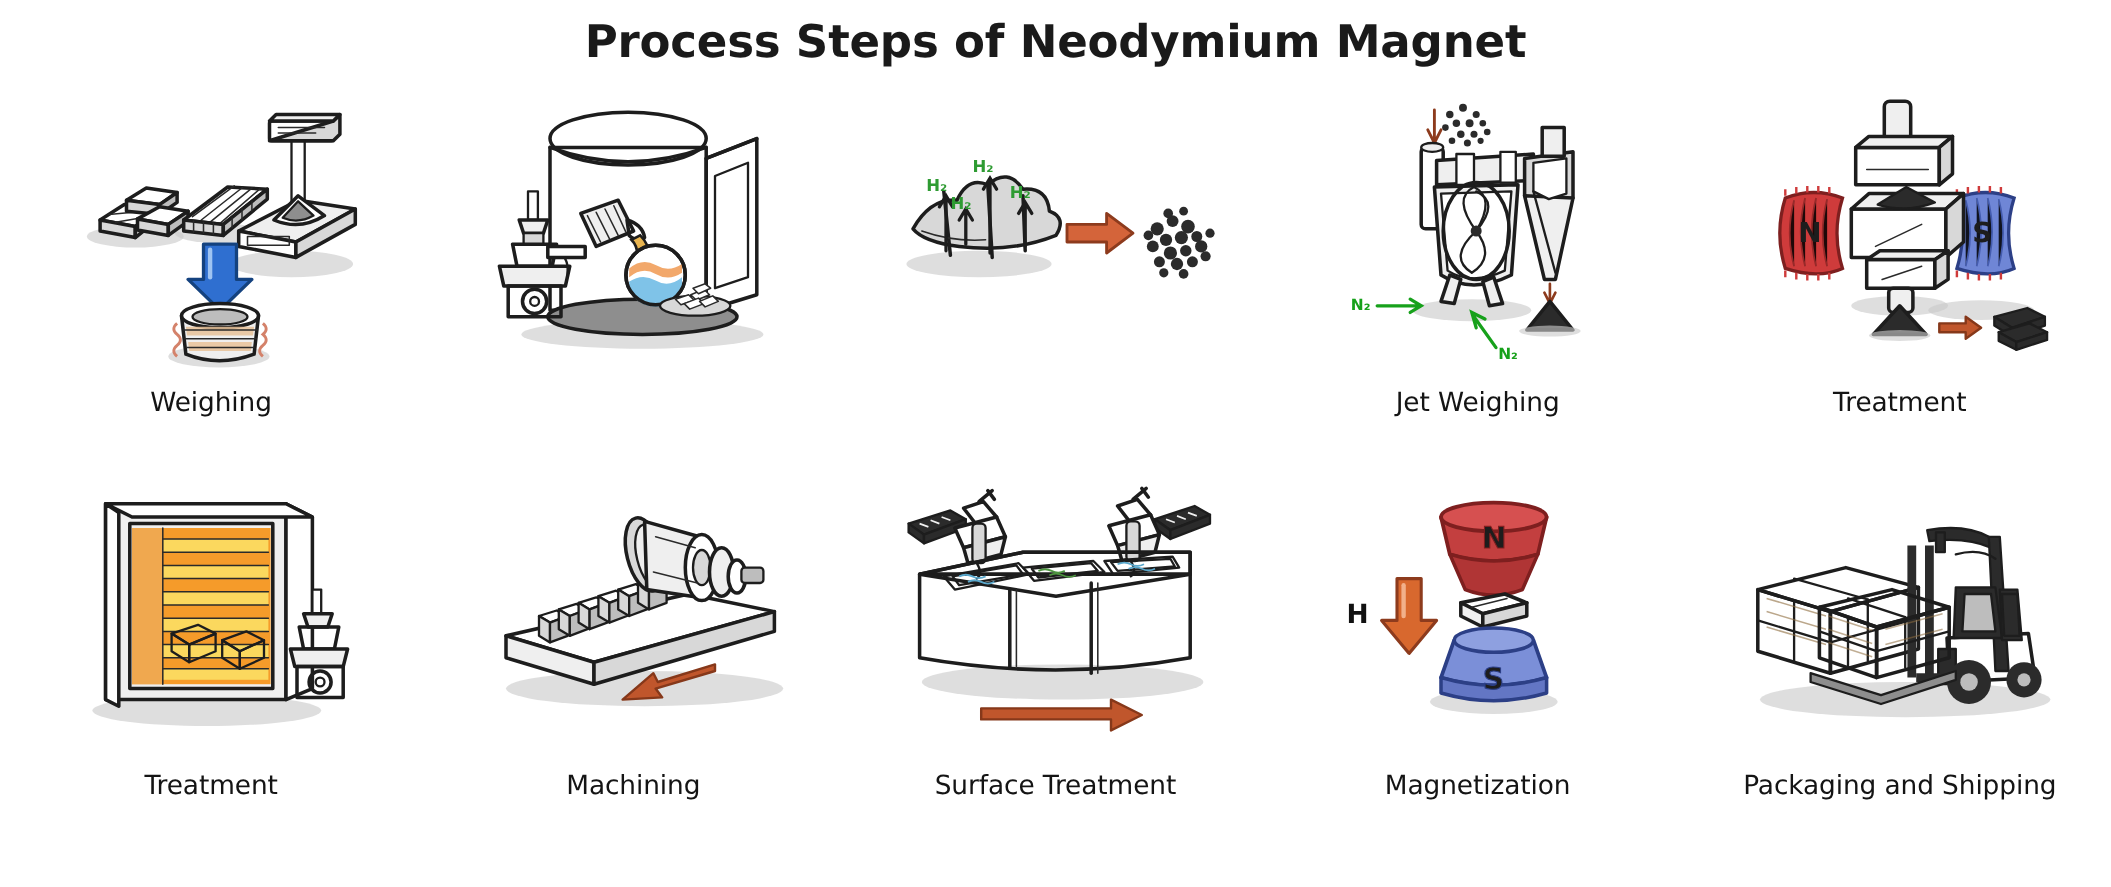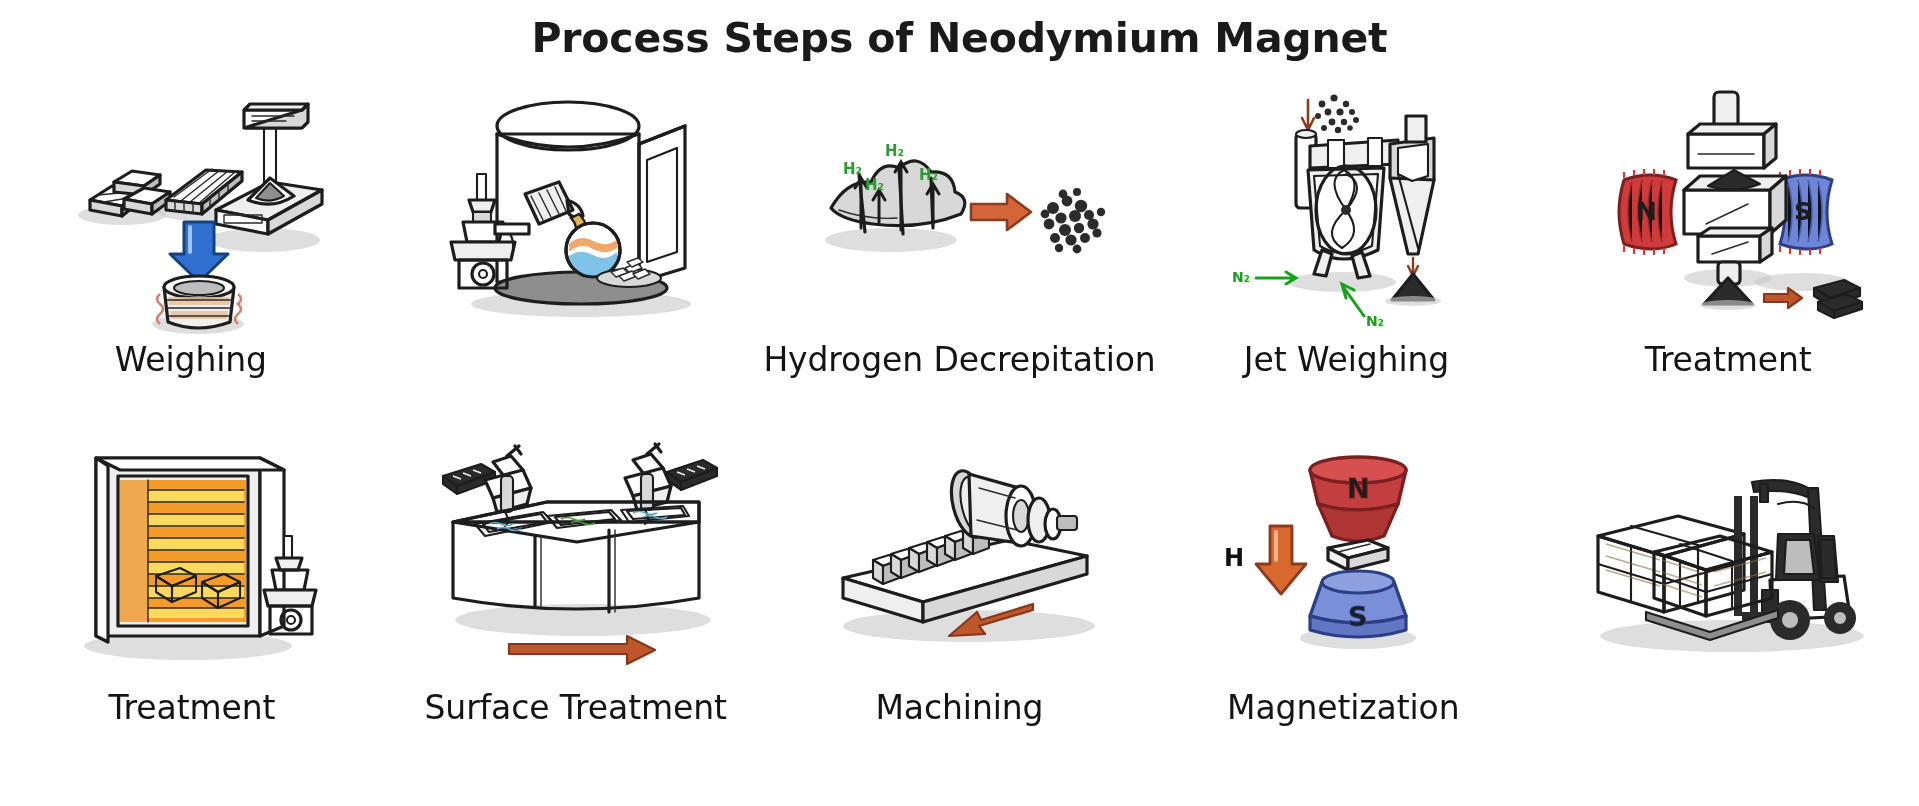--- a/index.html
+++ b/index.html
@@ -29,27 +29,27 @@
     flex:1 1 0;
     display:flex;flex-direction:column;
     align-items:center;justify-content:flex-start;
   }
   .art{
     height:250px;width:100%;
     display:flex;align-items:center;justify-content:center;
   }
   .row.r2 .art{height:240px;}
   .caption{
-    font-size:33px;
+    font-size:24px;
     color:#141414;
     font-family:"DejaVu Sans", sans-serif;
     font-weight:400;
     letter-spacing:-0.1px;
     white-space:nowrap;
-    margin-top:8px;
+    margin-top:20px;
   }
   svg{display:block;overflow:visible;}
   .ink{stroke:#1d1d1d;stroke-width:3.2;stroke-linejoin:round;stroke-linecap:round;fill:none;}
   .ink-thin{stroke:#1d1d1d;stroke-width:2.1;stroke-linejoin:round;stroke-linecap:round;fill:none;}
   .ink-hair{stroke:#2a2a2a;stroke-width:1.4;stroke-linejoin:round;stroke-linecap:round;fill:none;}
   .sh{fill:#c9c9c9;opacity:.62;}
   .wht{fill:#ffffff;}
   .gry1{fill:#efefef;}
   .gry2{fill:#d8d8d8;}
   .gry3{fill:#bdbdbd;}
@@ -272,21 +272,20 @@
                 <circle cx="282" cy="151" r="4.6"></circle>
               <circle cx="248" cy="112" r="4.4"></circle>
                 <circle cx="262" cy="110" r="4"></circle>
               <circle cx="230" cy="132" r="4.4"></circle>
                 <circle cx="286" cy="130" r="4.2"></circle>
               <circle cx="244" cy="166" r="4.2"></circle>
                 <circle cx="262" cy="167" r="4.4"></circle>
             </g>
           </svg>
         </div>
-        <div class="caption">Hydrogen Decrepitation</div>
       </div>
 
       <div class="cell">
         <div class="art">
           <svg width="250" height="250" viewBox="0 0 250 250">
             <ellipse class="sh" cx="120" cy="200" rx="54" ry="10"></ellipse>
 
             <g class="dark">
               <circle cx="100" cy="22" r="3.4"></circle>
                 <circle cx="112" cy="16" r="3.6"></circle>
@@ -460,94 +459,20 @@
               <path class="gry1 ink" d="M214 118 L240 118 L236 130 L218 130 Z"></path>
               <path fill="#e5d28a" class="ink" d="M210 130 L246 130 L242 150 L214 150 Z"></path>
               <path class="gry1 ink" d="M202 150 L254 150 L250 166 L206 166 Z"></path>
               <path fill="#e5d28a" class="ink" d="M208 166 L250 166 L250 194 L208 194 Z"></path>
               <circle cx="229" cy="180" r="10" fill="#f2ea9f" class="ink"></circle>
               <circle cx="229" cy="180" r="4" class="ink-thin wht"></circle>
             </g>
           </svg>
         </div>
         <div class="caption">Treatment</div>
-      </div>
-
-      <div class="cell">
-        <div class="art">
-          <svg width="290" height="240" viewBox="0 0 290 240">
-            <ellipse class="sh" cx="152" cy="180" rx="128" ry="16"></ellipse>
-
-            <g>
-              <path class="dark ink-thin" d="M12 36 L50 24 L64 32 L26 46 Z"></path>
-              <path class="dark ink-thin" d="M12 36 L26 46 L26 54 L12 44 Z"></path>
-              <path class="dark ink-thin" d="M26 46 L64 32 L64 40 L26 54 Z"></path>
-              <g stroke="#f0f0f0" stroke-width="1.6">
-                <path d="M22 36 L30 39 M32 33 L40 36 M42 30 L50 33"></path>
-              </g>
-              <path class="dark ink-thin" d="M236 32 L272 20 L286 28 L250 42 Z"></path>
-              <path class="dark ink-thin" d="M236 32 L250 42 L250 50 L236 40 Z"></path>
-              <path class="dark ink-thin" d="M250 42 L286 28 L286 36 L250 50 Z"></path>
-              <g stroke="#f0f0f0" stroke-width="1.6">
-                <path d="M246 32 L254 35 M256 29 L264 32 M266 26 L274 29"></path>
-              </g>
-            </g>
-
-            <g>
-              <path class="wht ink" d="M62 22 L80 16 L92 30 L76 40 Z"></path>
-              <path class="wht ink" d="M54 40 L92 30 L100 48 L62 58 Z"></path>
-              <path class="gry1 ink" d="M62 58 L100 48 L96 64 L66 72 Z"></path>
-              <rect class="gry2 ink-thin" x="70" y="36" width="12" height="36" rx="4"></rect>
-              <path class="ink" d="M76 16 L88 6 M84 6 L90 14"></path>
-              <path class="ink-thin" d="M74 72 q6 10 0 14"></path>
-            </g>
-            <g>
-              <path class="wht ink" d="M202 20 L220 14 L232 28 L216 38 Z"></path>
-              <path class="wht ink" d="M194 38 L232 28 L240 46 L202 56 Z"></path>
-              <path class="gry1 ink" d="M202 56 L240 46 L236 62 L206 70 Z"></path>
-              <rect class="gry2 ink-thin" x="210" y="34" width="12" height="36" rx="4"></rect>
-              <path class="ink" d="M216 14 L228 4 M224 4 L230 12"></path>
-              <path class="ink-thin" d="M214 70 q6 10 0 14"></path>
-            </g>
-
-            <path fill="#ecd391" class="ink" d="M22 82 L116 62 L268 62 L268 82 Z"></path>
-            <path fill="#e8c86a" class="ink" d="M22 82 L22 158 Q146 180 268 158 L268 82 Z"></path>
-            <path fill="#f0deae" class="ink" d="M22 82 L116 62 L268 62 L268 82 L146 102 Z"></path>
-
-            <g>
-              <path fill="#f5eac6" class="ink-thin" d="M44 84 L112 72 L122 82 L54 96 Z"></path>
-              <path fill="#bfe3f2" class="ink-thin" d="M52 84 L110 74 L116 82 L58 92 Z"></path>
-              <g stroke="#5aa8cc" stroke-width="1.6" fill="none">
-                <path d="M58 84 q6 -3 12 0 q6 3 12 0"></path>
-                  <path d="M66 89 q6 -3 12 0 q6 3 12 0"></path>
-              </g>
-              <path fill="#f5eac6" class="ink-thin" d="M116 76 L180 70 L190 80 L126 88 Z"></path>
-              <path fill="#b7e0a0" class="ink-thin" d="M124 77 L178 72 L184 79 L130 85 Z"></path>
-              <g stroke="#4e9640" stroke-width="1.6" fill="none">
-                <path d="M130 79 q6 -3 12 0 q6 3 12 0"></path>
-                  <path d="M140 83 q6 -3 12 0 q6 3 12 0"></path>
-              </g>
-              <path fill="#f5eac6" class="ink-thin" d="M190 70 L252 66 L258 76 L198 82 Z"></path>
-              <path fill="#bfe3f2" class="ink-thin" d="M196 71 L250 68 L254 75 L202 79 Z"></path>
-              <g stroke="#5aa8cc" stroke-width="1.6" fill="none">
-                <path d="M202 73 q6 -3 12 0 q6 3 12 0"></path>
-                  <path d="M212 77 q6 -3 12 0 q6 3 12 0"></path>
-              </g>
-            </g>
-
-            <path class="ink" d="M104 96 L104 166"></path>
-            <path class="ink" d="M178 90 L178 172"></path>
-            <path class="ink-hair" d="M110 96 L110 166 M184 90 L184 172"></path>
-
-            <g>
-              <path d="M78 204 L196 204 L196 196 L224 210 L196 224 L196 214 L78 214 Z" fill="#c0562c" stroke="#86381a" stroke-width="2.2" stroke-linejoin="round"></path>
-            </g>
-          </svg>
-        </div>
-        <div class="caption">Surface Treatment</div>
       </div>
 
       <div class="cell">
         <div class="art">
           <svg width="280" height="240" viewBox="0 0 280 240">
             <ellipse class="sh" cx="150" cy="186" rx="126" ry="16"></ellipse>
 
             <path class="wht ink" d="M24 138 L190 100 L268 116 L104 162 Z"></path>
             <path class="gry1 ink" d="M24 138 L104 162 L104 182 L24 158 Z"></path>
             <path class="gry2 ink" d="M104 162 L268 116 L268 134 L104 182 Z"></path>
@@ -588,20 +513,94 @@
             <g>
               <path d="M214 170 L160 186 L166 194 L130 196 L158 172 L162 180 L214 164 Z" fill="#c0562c" stroke="#86381a" stroke-width="2.2" stroke-linejoin="round"></path>
             </g>
           </svg>
         </div>
         <div class="caption">Machining</div>
       </div>
 
       <div class="cell">
         <div class="art">
+          <svg width="290" height="240" viewBox="0 0 290 240">
+            <ellipse class="sh" cx="152" cy="180" rx="128" ry="16"></ellipse>
+
+            <g>
+              <path class="dark ink-thin" d="M12 36 L50 24 L64 32 L26 46 Z"></path>
+              <path class="dark ink-thin" d="M12 36 L26 46 L26 54 L12 44 Z"></path>
+              <path class="dark ink-thin" d="M26 46 L64 32 L64 40 L26 54 Z"></path>
+              <g stroke="#f0f0f0" stroke-width="1.6">
+                <path d="M22 36 L30 39 M32 33 L40 36 M42 30 L50 33"></path>
+              </g>
+              <path class="dark ink-thin" d="M236 32 L272 20 L286 28 L250 42 Z"></path>
+              <path class="dark ink-thin" d="M236 32 L250 42 L250 50 L236 40 Z"></path>
+              <path class="dark ink-thin" d="M250 42 L286 28 L286 36 L250 50 Z"></path>
+              <g stroke="#f0f0f0" stroke-width="1.6">
+                <path d="M246 32 L254 35 M256 29 L264 32 M266 26 L274 29"></path>
+              </g>
+            </g>
+
+            <g>
+              <path class="wht ink" d="M62 22 L80 16 L92 30 L76 40 Z"></path>
+              <path class="wht ink" d="M54 40 L92 30 L100 48 L62 58 Z"></path>
+              <path class="gry1 ink" d="M62 58 L100 48 L96 64 L66 72 Z"></path>
+              <rect class="gry2 ink-thin" x="70" y="36" width="12" height="36" rx="4"></rect>
+              <path class="ink" d="M76 16 L88 6 M84 6 L90 14"></path>
+              <path class="ink-thin" d="M74 72 q6 10 0 14"></path>
+            </g>
+            <g>
+              <path class="wht ink" d="M202 20 L220 14 L232 28 L216 38 Z"></path>
+              <path class="wht ink" d="M194 38 L232 28 L240 46 L202 56 Z"></path>
+              <path class="gry1 ink" d="M202 56 L240 46 L236 62 L206 70 Z"></path>
+              <rect class="gry2 ink-thin" x="210" y="34" width="12" height="36" rx="4"></rect>
+              <path class="ink" d="M216 14 L228 4 M224 4 L230 12"></path>
+              <path class="ink-thin" d="M214 70 q6 10 0 14"></path>
+            </g>
+
+            <path fill="#ecd391" class="ink" d="M22 82 L116 62 L268 62 L268 82 Z"></path>
+            <path fill="#e8c86a" class="ink" d="M22 82 L22 158 Q146 180 268 158 L268 82 Z"></path>
+            <path fill="#f0deae" class="ink" d="M22 82 L116 62 L268 62 L268 82 L146 102 Z"></path>
+
+            <g>
+              <path fill="#f5eac6" class="ink-thin" d="M44 84 L112 72 L122 82 L54 96 Z"></path>
+              <path fill="#bfe3f2" class="ink-thin" d="M52 84 L110 74 L116 82 L58 92 Z"></path>
+              <g stroke="#5aa8cc" stroke-width="1.6" fill="none">
+                <path d="M58 84 q6 -3 12 0 q6 3 12 0"></path>
+                  <path d="M66 89 q6 -3 12 0 q6 3 12 0"></path>
+              </g>
+              <path fill="#f5eac6" class="ink-thin" d="M116 76 L180 70 L190 80 L126 88 Z"></path>
+              <path fill="#b7e0a0" class="ink-thin" d="M124 77 L178 72 L184 79 L130 85 Z"></path>
+              <g stroke="#4e9640" stroke-width="1.6" fill="none">
+                <path d="M130 79 q6 -3 12 0 q6 3 12 0"></path>
+                  <path d="M140 83 q6 -3 12 0 q6 3 12 0"></path>
+              </g>
+              <path fill="#f5eac6" class="ink-thin" d="M190 70 L252 66 L258 76 L198 82 Z"></path>
+              <path fill="#bfe3f2" class="ink-thin" d="M196 71 L250 68 L254 75 L202 79 Z"></path>
+              <g stroke="#5aa8cc" stroke-width="1.6" fill="none">
+                <path d="M202 73 q6 -3 12 0 q6 3 12 0"></path>
+                  <path d="M212 77 q6 -3 12 0 q6 3 12 0"></path>
+              </g>
+            </g>
+
+            <path class="ink" d="M104 96 L104 166"></path>
+            <path class="ink" d="M178 90 L178 172"></path>
+            <path class="ink-hair" d="M110 96 L110 166 M184 90 L184 172"></path>
+
+            <g>
+              <path d="M78 204 L196 204 L196 196 L224 210 L196 224 L196 214 L78 214 Z" fill="#c0562c" stroke="#86381a" stroke-width="2.2" stroke-linejoin="round"></path>
+            </g>
+          </svg>
+        </div>
+        <div class="caption">Surface Treatment</div>
+      </div>
+
+      <div class="cell">
+        <div class="art">
           <svg width="250" height="240" viewBox="0 0 250 240">
             <ellipse class="sh" cx="140" cy="198" rx="58" ry="11"></ellipse>
 
             <g>
               <path fill="#c33f3f" stroke="#7e1f1f" stroke-width="3.4" stroke-linejoin="round" d="M92 30 q48 -14 96 0 l-8 34 q-40 12 -80 0 Z"></path>
               <ellipse cx="140" cy="30" rx="48" ry="13" fill="#d65050" stroke="#7e1f1f" stroke-width="3.4"></ellipse>
               <path fill="#b03535" stroke="#7e1f1f" stroke-width="3.2" stroke-linejoin="round" d="M100 64 q40 12 80 0 l-14 32 q-26 10 -52 0 Z"></path>
               <text class="lbl-ns" x="129" y="58" font-size="27" fill="#f3dede" stroke="#7e1f1f" stroke-width="1">N</text>
             </g>
 
@@ -674,16 +673,17 @@
               <path class="ink-thin" d="M124 152 L190 134 M72 134 L124 152"></path>
               <path class="ink-thin" d="M150 121 L150 167"></path>
               <g stroke="#8e6c3e" stroke-width="1.4" fill="none" opacity=".55">
                 <path d="M80 120 L120 133 M80 132 L120 145 M80 144 L120 157"></path>
                 <path d="M132 132 L184 118 M132 146 L184 132"></path>
               </g>
             </g>
             <path class="gry4 ink-thin" d="M64 172 L128 192 L196 170 L196 178 L128 200 L64 180 Z"></path>
           </svg>
         </div>
+        <div class="caption">Packaging and Shipping</div>
       </div>
     </div>
   </div>
 </div>
 
 </body></html>

